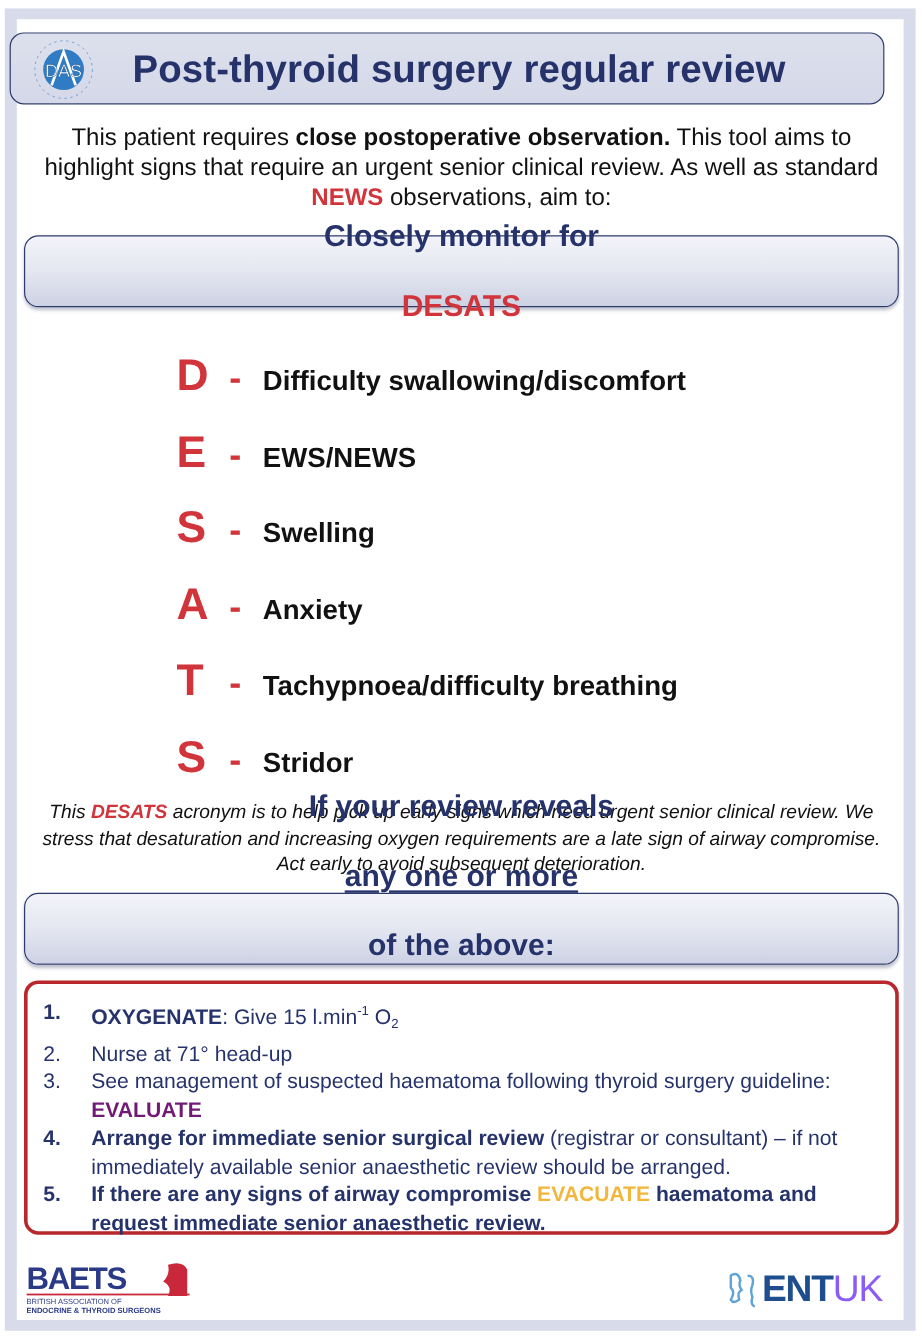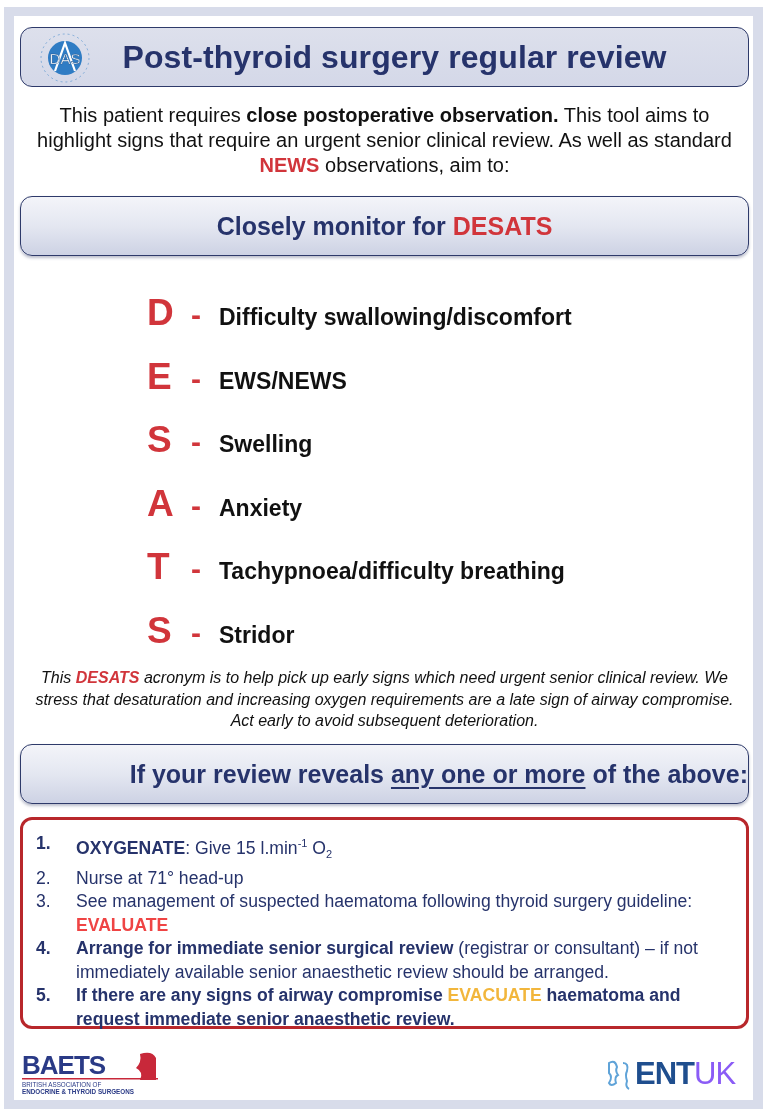--- a/index.html
+++ b/index.html
@@ -7,40 +7,40 @@
   body { font-family: "Liberation Sans", sans-serif; position: relative; overflow: hidden; }
   .frame {
     position: absolute; left: 4px; top: 7px; width: 759px; height: 1102px;
     background: #d8dcea;
   }
   .inner {
     position: absolute; left: 14px; top: 16px; width: 739px; height: 1084px;
     background: #ffffff;
   }
   .title-box {
-    position: absolute; left: 20px; top: 27px; width: 729px; height: 60px;
+    position: absolute; left: 8px; top: 27px; width: 729px; height: 60px;
     border: 1.5px solid #2e3a6a; border-radius: 12px;
     background: linear-gradient(#dde0ec, #d4d8e8);
     display: flex; align-items: center; justify-content: center;
   }
   .title-text { color: #26336b; font-weight: bold; font-size: 32px; letter-spacing: 0.1px; margin-left: 20px; }
   .das-logo { position: absolute; left: 16px; top: 3px; width: 56px; height: 54px; }
   .intro {
     position: absolute; left: 30px; top: 103px; width: 709px;
     text-align: center; font-size: 20px; line-height: 25px; color: #111;
   }
   .intro b { font-weight: bold; }
   .red { color: #d1353b; font-weight: bold; }
   .box {
     position: absolute; left: 20px; width: 729px; height: 60px;
     border: 1.5px solid #2e3a6a; border-radius: 12px;
     background: linear-gradient(#f3f4f9 0%, #e4e7f1 50%, #cdd2e4 100%);
     box-shadow: 0 2px 3px rgba(60,70,110,0.35);
     display: flex; align-items: center; justify-content: center;
-    font-weight: bold; font-size: 25px; color: #26336b;
+    font-weight: bold; font-size: 25px; color: #26336b; flex-direction: column;
   }
   .box1 { top: 196px; }
   .box2 { top: 744px; justify-content: flex-end; }
   .box .u { text-decoration: underline; text-underline-offset: 4px; text-decoration-thickness: 2px; }
   .acronym { position: absolute; left: 147px; top: 292px; }
   .ac-row { display: flex; align-items: baseline; height: 63.5px; }
   .ac-letter { color: #d1353b; font-weight: bold; font-size: 37px; width: 36px; }
   .ac-dash { color: #d1353b; font-weight: bold; font-size: 30px; margin-left: 8px; margin-right: 18px; }
   .ac-text { color: #111; font-weight: bold; font-size: 23px; }
   .note {
@@ -50,21 +50,21 @@
   .note .red { font-style: italic; }
   .action-box {
     position: absolute; left: 20px; top: 817px; width: 729px; height: 212px;
     border: 3px solid #b8272b; border-radius: 12px; background: #fff;
     padding: 12px 16px 0 13px;
   }
   .action-box ol { list-style: none; }
   .action-box li { display: flex; font-size: 17.6px; line-height: 23.5px; color: #26336b; }
   .action-box .num { width: 40px; flex-shrink: 0; }
   .action-box .bold { font-weight: bold; }
-  .green { color: #ef4444; font-weight: bold; }
+  .green { color: #701a75; font-weight: bold; }
   .amber { color: #f2b63c; font-weight: bold; }
   sup { font-size: 11px; vertical-align: 7px; }
   sub { font-size: 11px; vertical-align: -4px; }
   .baets { position: absolute; left: 22px; top: 1048px; width: 140px; height: 48px; }
   .entuk { position: absolute; left: 605px; top: 1056px; width: 145px; height: 36px; display: flex; align-items: center; }
   .entuk .ent { color: #1f4e8e; font-weight: bold; font-size: 31px; letter-spacing: -1px; }
   .entuk .uk { color: #8b5cf6; font-size: 31px; letter-spacing: -1px; }
 </style>
 </head>
 <body>

